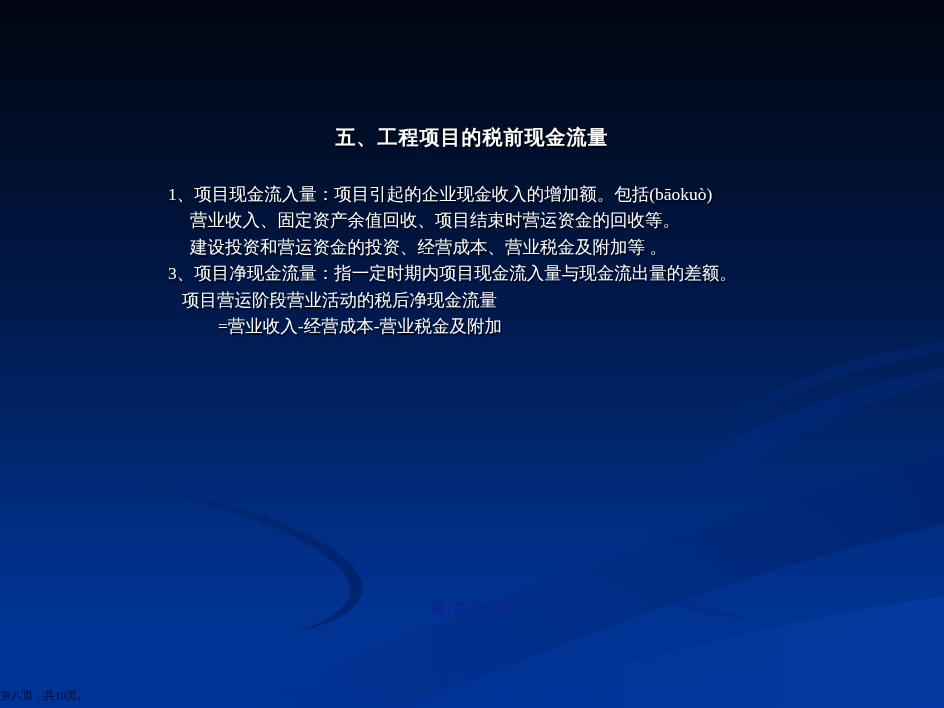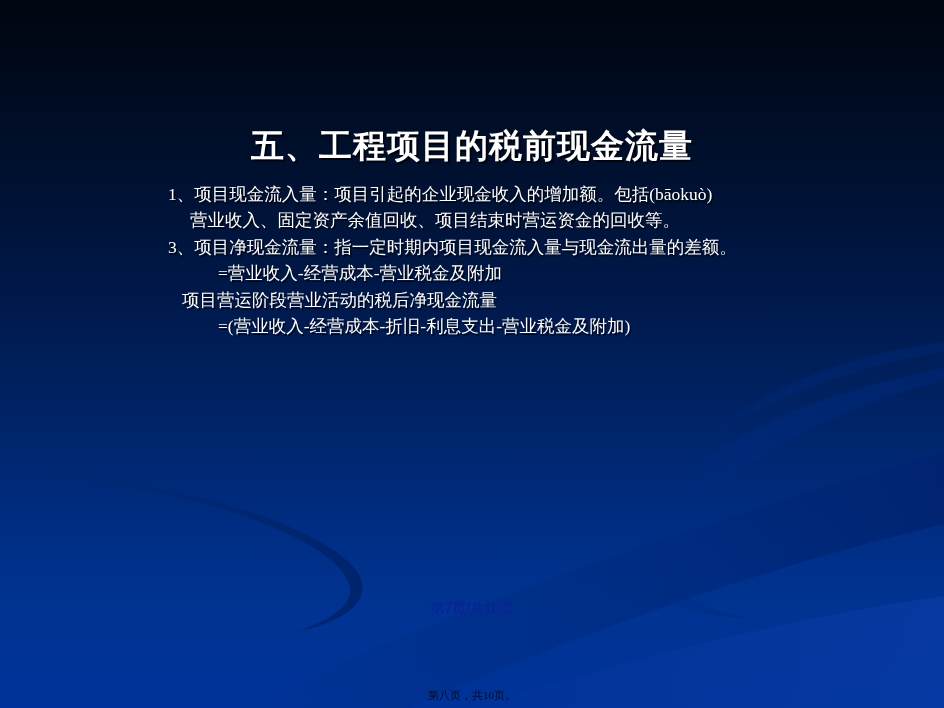--- a/index.html
+++ b/index.html
@@ -38,21 +38,21 @@
     pointer-events: none;
   }
 
   
   #title {
     position: absolute;
     left: 0;
     top: 124px;
     width: 944px;
     text-align: center;
-    font-size: 33px;
+    font-size: 20px;
     font-weight: bold;
     color: #ffffff;
     letter-spacing: 1px;
     text-shadow: 2px 2px 0px rgba(0,0,0,0.75);
     font-family: "Liberation Serif", "DejaVu Serif", serif;
     white-space: nowrap;
   }
 
   
   #body-block {
@@ -88,21 +88,21 @@
     font-family: "Liberation Sans", "DejaVu Sans", sans-serif;
     white-space: nowrap;
   }
 
   
   #footer {
     position: absolute;
     left: 0;
     top: 688px;
     width: 944px;
-    text-align: center;
+    text-align: left;
     font-size: 11px;
     color: #0a0a20;
     font-family: "Liberation Serif", "DejaVu Serif", serif;
     white-space: nowrap;
   }
 </style>
 </head>
 <body>
 
 <div id="slide">
@@ -147,23 +147,23 @@
 
     <path d="M944,352 C880,362 816,382 764,408 C720,430 692,454 690,472
              C688,456 712,428 756,402 C812,370 878,350 944,342 Z" fill="url(#wv1)" opacity="0.7"></path>
   </svg>
 
   <div id="title">五、工程项目的税前现金流量</div>
 
   <div id="body-block">
     <span class="ln ind0">1、项目现金流入量：项目引起的企业现金收入的增加额。包括(bāokuò)</span>
     <span class="ln ind1">营业收入、固定资产余值回收、项目结束时营运资金的回收等。</span>
+    <span class="ln ind1">建设投资和营运资金的投资、经营成本、营业税金及附加等 。</span>
     <span class="ln ind0">3、项目净现金流量：指一定时期内项目现金流入量与现金流出量的差额。</span>
+    <span class="ln ind2">项目营运阶段营业活动的税后净现金流量</span>
     <span class="ln ind3">=营业收入-经营成本-营业税金及附加</span>
-    <span class="ln ind2">项目营运阶段营业活动的税后净现金流量</span>
-    <span class="ln ind3">=(营业收入-经营成本-折旧-利息支出-营业税金及附加)</span>
   </div>
 
   <div id="page-marker" style="color: rgb(14, 29, 154);">第7页/共10页</div>
 
   <div id="footer">第八页，共10页。</div>
 
 </div>
 
 </body></html>

